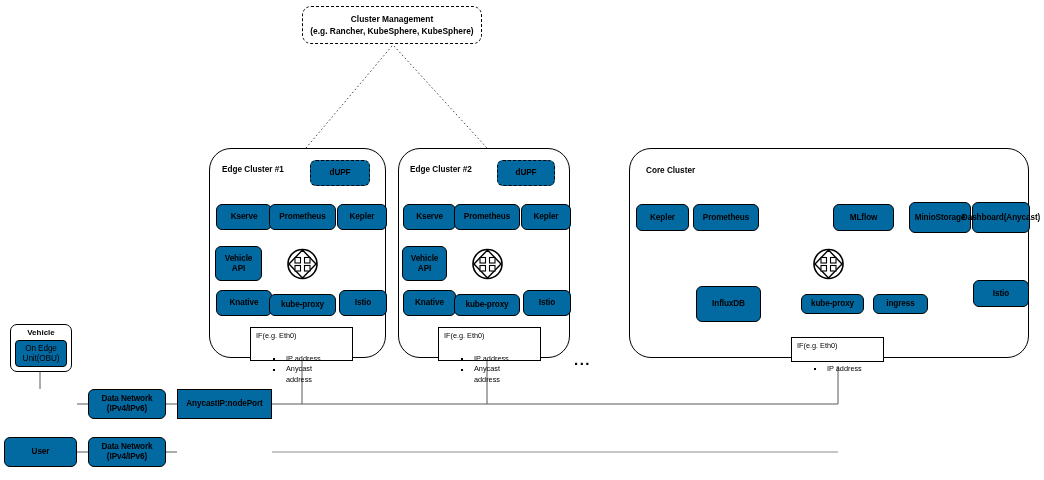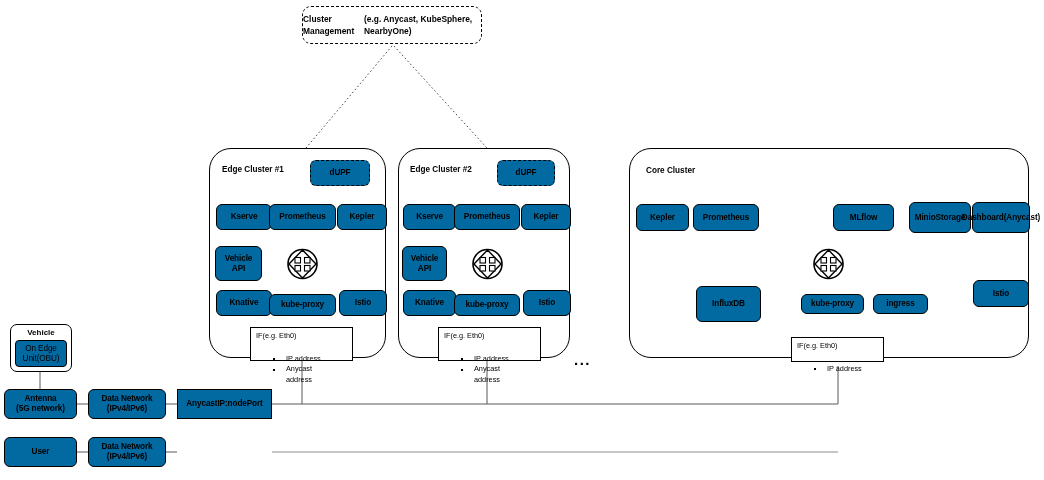--- a/index.html
+++ b/index.html
@@ -62,21 +62,21 @@
   }
 
   
   .mgmt{
     position:absolute;
     box-sizing:border-box;
     border:1.6px dashed #000;
     border-radius:9px;
     background:#fff;
     display:flex;
-    flex-direction:row;
+    flex-direction:column;
     align-items:center;
     justify-content:center;
     font-size:8.4px;
     font-weight:bold;
     line-height:1.45;
     z-index:5;
   }
 
   
   .ifbox{
@@ -224,21 +224,21 @@
 
         <path d="M166,452 L177,452"></path>
 
         <path d="M272,452 L838,452" stroke="#8c8c8c"></path>
       </g>
     </g>
   </svg>
 
   <div class="mgmt" style="left:302px;top:6px;width:180px;height:38px;">
     <div>Cluster Management</div>
-    <div>(e.g. Anycast, KubeSphere, NearbyOne)</div>
+    <div>(e.g. Rancher, KubeSphere, KubeSphere)</div>
   </div>
 
   <div class="cluster" style="left:209px;top:148px;width:177px;height:210px;"></div>
   <div class="cluster-title" style="left:222px;top:165px;">Edge Cluster #1</div>
 
   <div class="node dashed" style="left:310px;top:160px;width:60px;height:26px;">dUPF</div>
 
   <div class="node" style="left:216px;top:204px;width:56px;height:26px;">Kserve</div>
   <div class="node" style="left:269px;top:204px;width:67px;height:26px;">Prometheus</div>
   <div class="node" style="left:337px;top:204px;width:50px;height:26px;">Kepler</div>
@@ -354,24 +354,20 @@
   </div>
 
   <div class="vehicle-outer" style="left:10px;top:324px;width:62px;height:48px;">
     <div class="vehicle-label">Vehicle</div>
   </div>
   <div class="node thin" style="left:15px;top:340px;width:52px;height:27px;flex-direction:column;font-weight:normal;border-radius:4px;">
     <span class="l2">On Edge</span>
     <span class="l2">Unit(OBU)</span>
   </div>
 
-  <div class="node" style="left:4px;top:389px;width:73px;height:30px;flex-direction:column;">
-    <span class="l2">Antenna</span>
-    <span class="l2">(5G network)</span>
-  </div>
 
   <div class="node" style="left:88px;top:389px;width:78px;height:30px;flex-direction:column;">
     <span class="l2">Data Network</span>
     <span class="l2">(IPv4/IPv6)</span>
   </div>
 
   <div class="node sharp" style="left:177px;top:389px;width:95px;height:30px;">AnycastIP:nodePort</div>
 
   <div class="node" style="left:4px;top:437px;width:73px;height:30px;">User</div>
 

